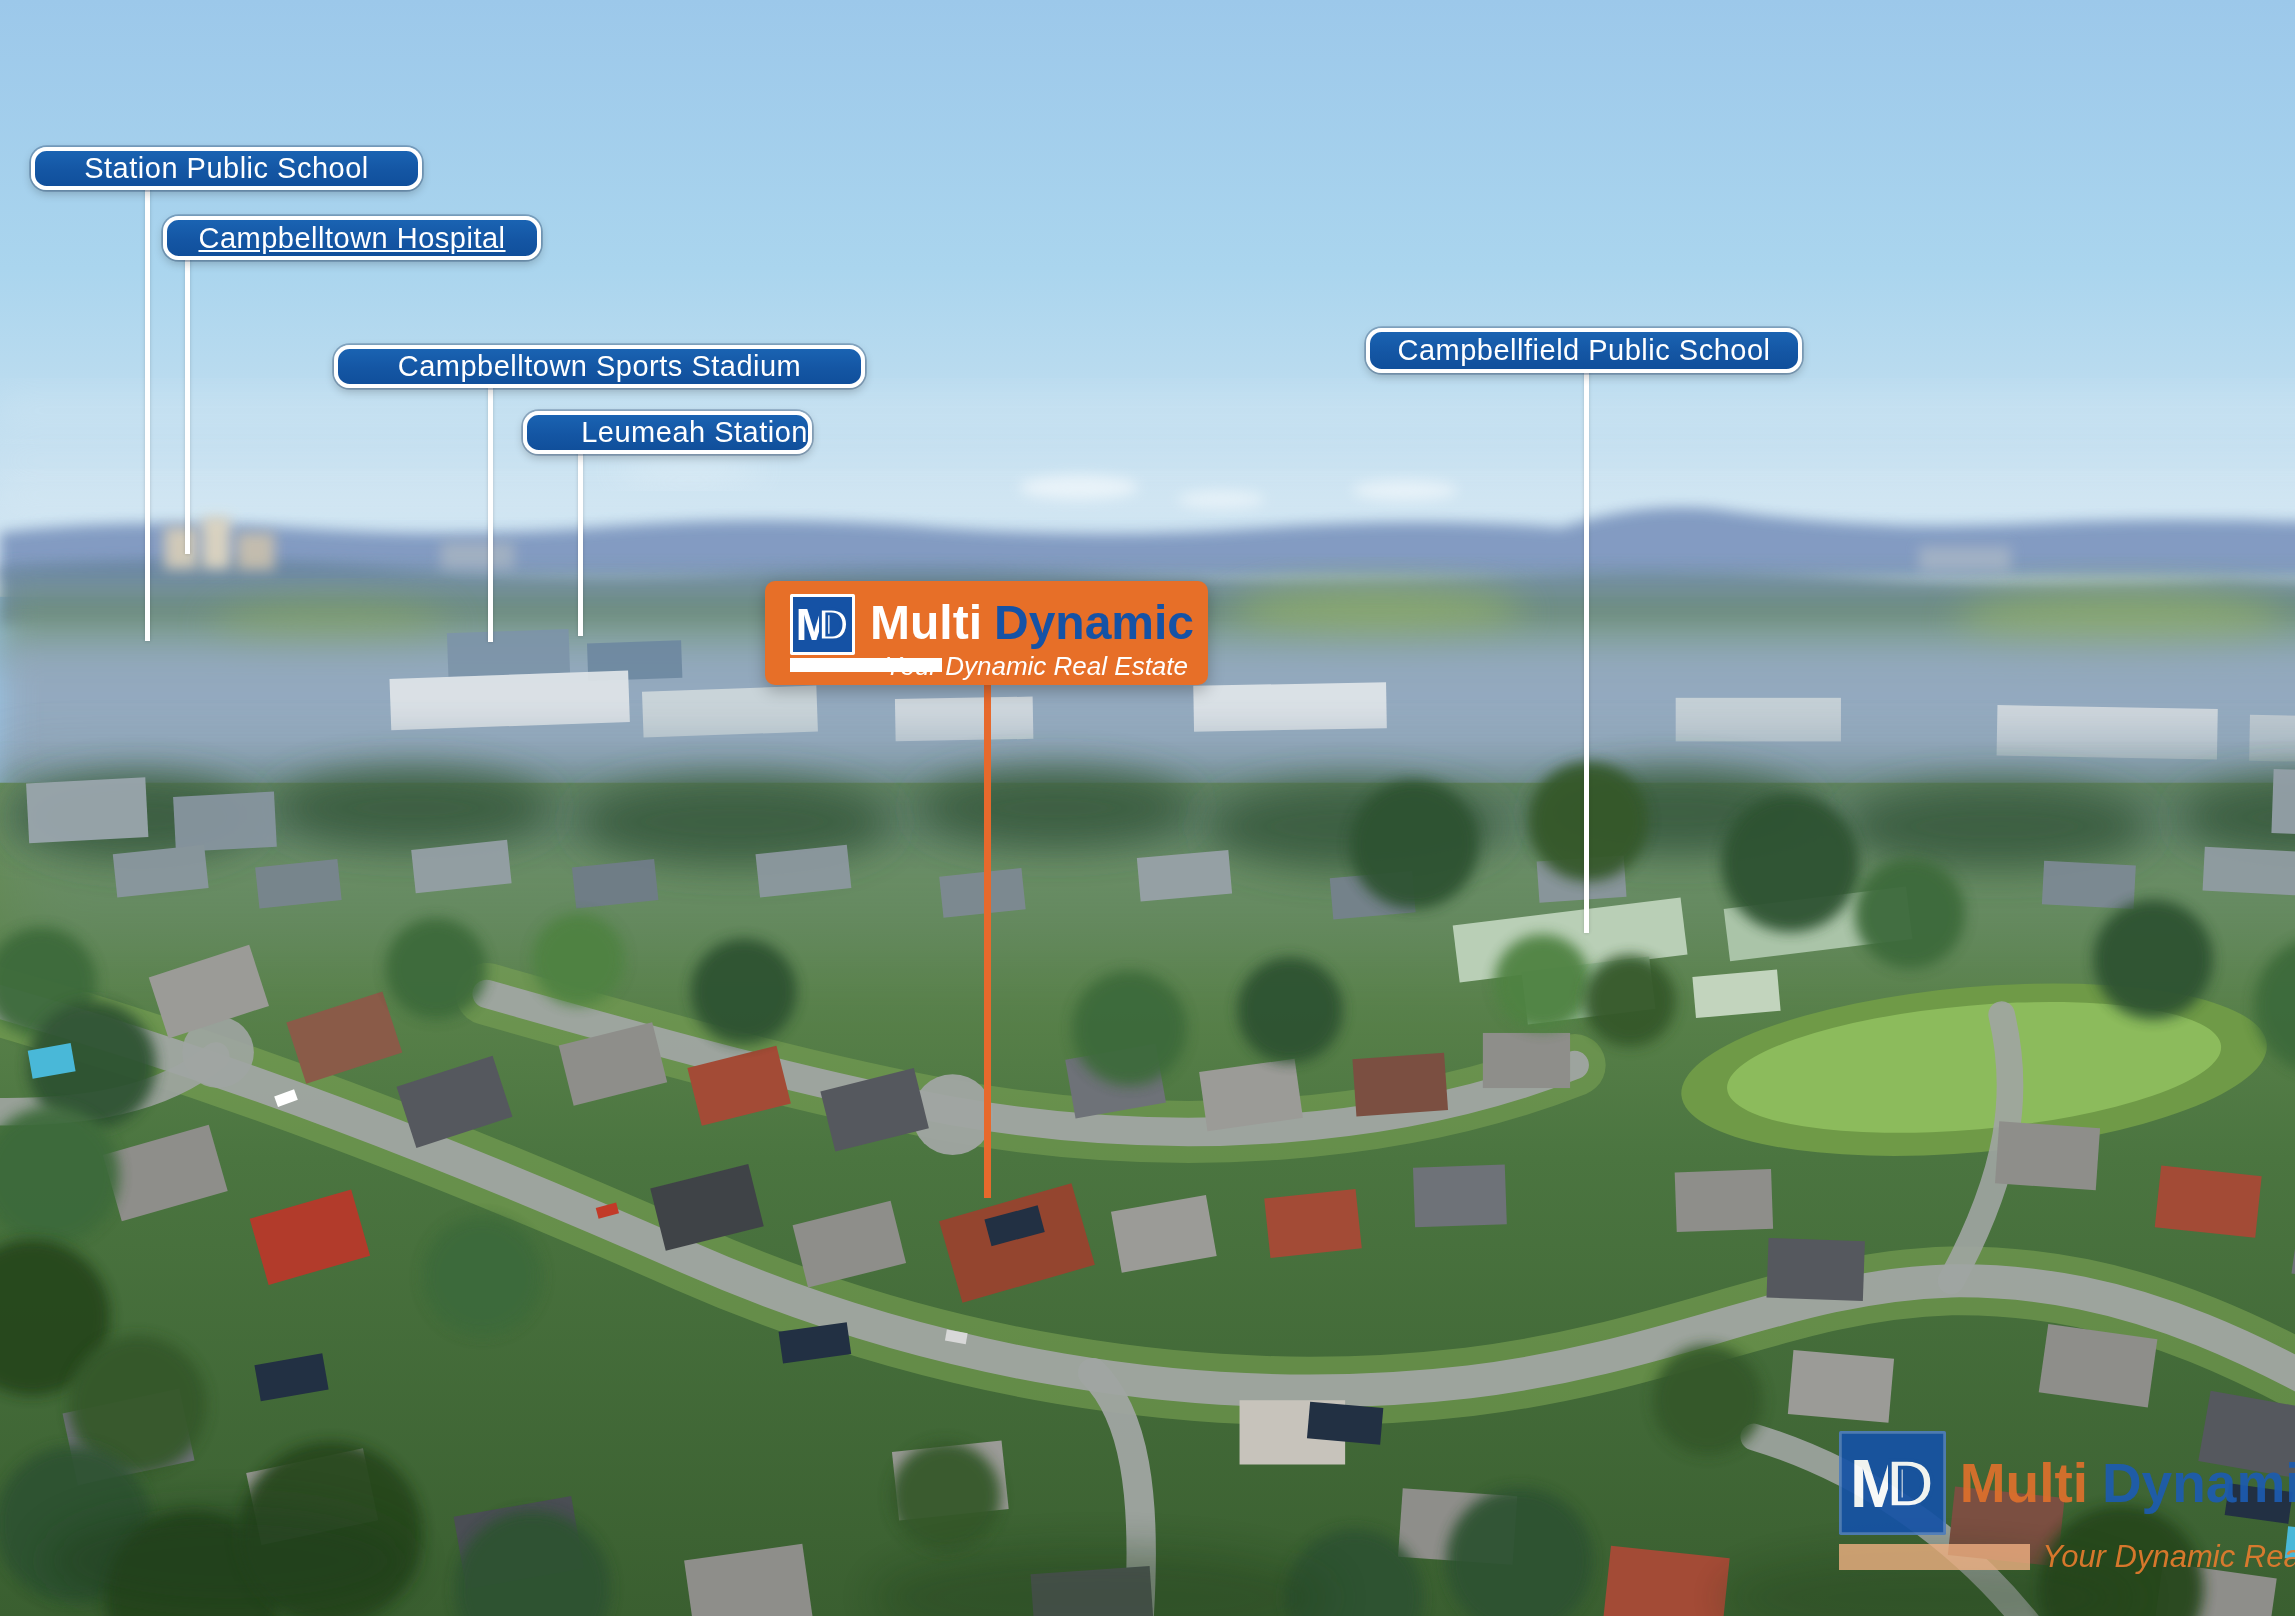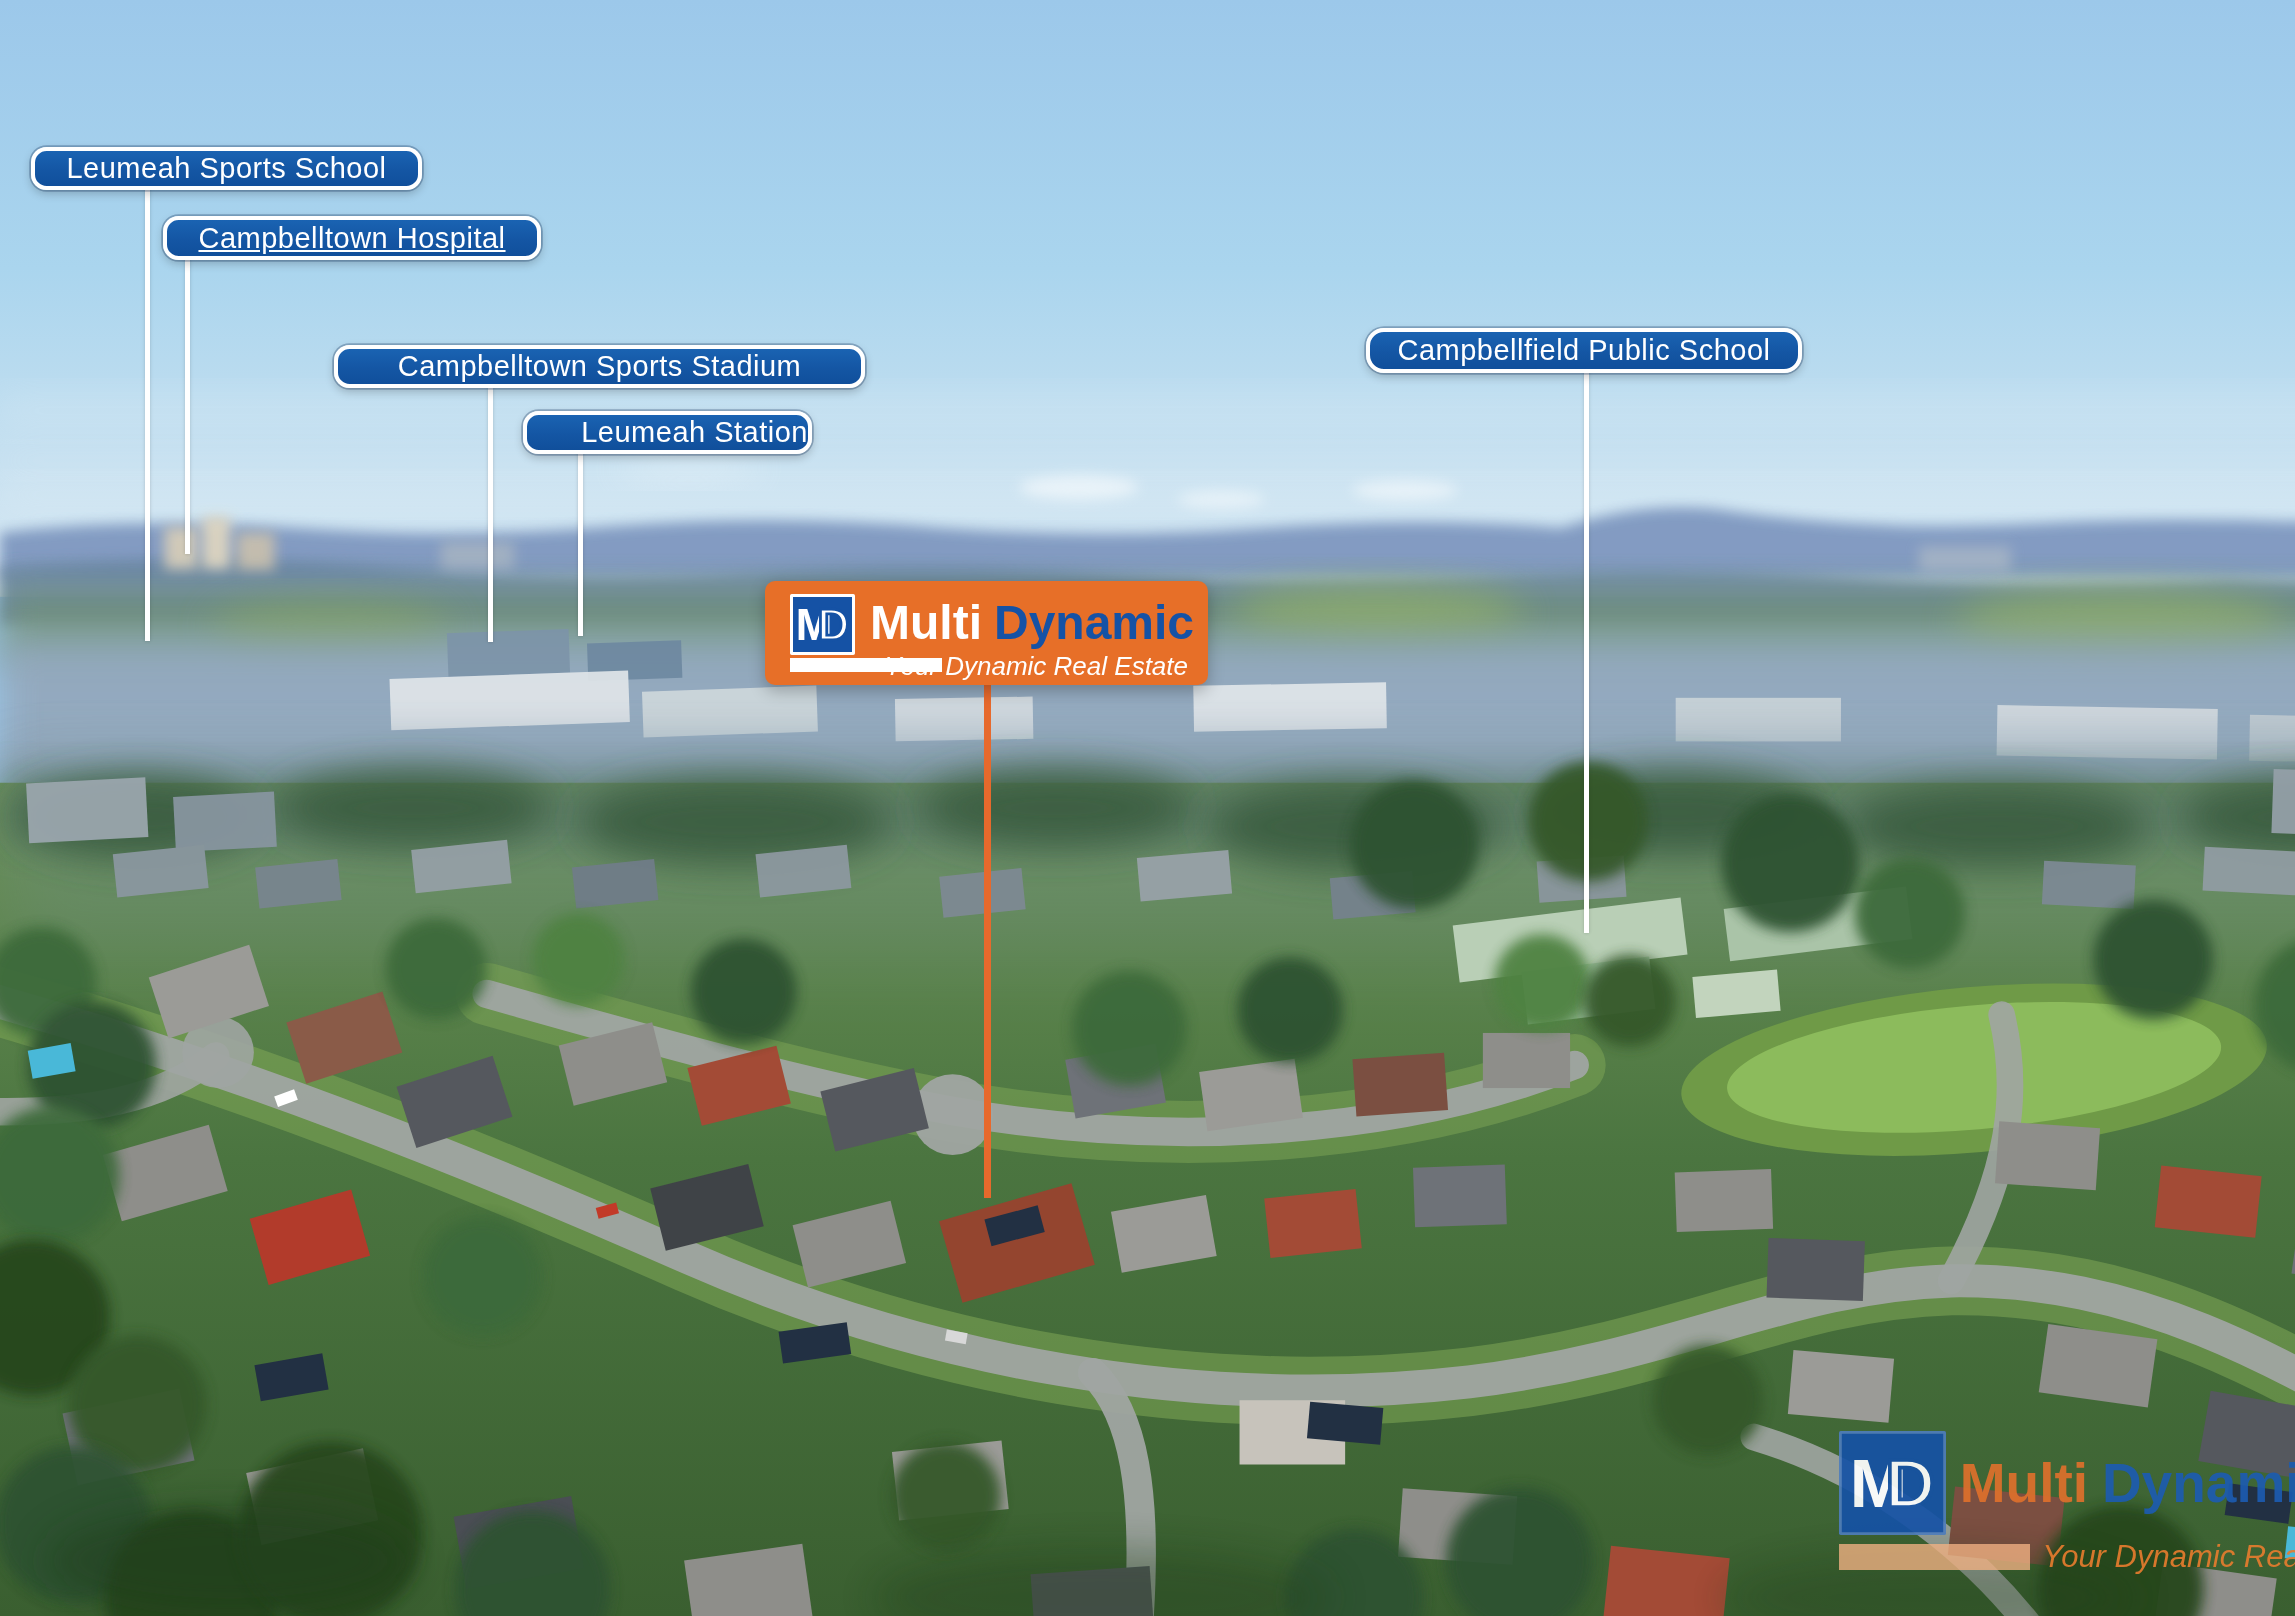--- a/index.html
+++ b/index.html
@@ -284,32 +284,32 @@
   </svg>
 
   <div class="leader" style="left:145px;top:187px;height:454px;"></div>
   <div class="leader" style="left:185px;top:257px;height:297px;"></div>
   <div class="leader" style="left:488px;top:386px;height:256px;"></div>
   <div class="leader" style="left:578px;top:452px;height:184px;"></div>
   <div class="leader" style="left:1584px;top:370px;height:563px;"></div>
   <div class="property-line" style="left:984px;top:682px;height:516px;"></div>
 
   <div class="map-label" style="left:31px;top:147px;width:391px;height:43px;">
-    <span>Leumeah Sports School</span>
+    <span>Station Public School</span>
   </div>
   <div class="map-label" style="left:163px;top:216px;width:378px;height:44px;text-decoration:underline;">
     <span>Campbelltown Hospital</span>
   </div>
   <div class="map-label" style="left:334px;top:345px;width:531px;height:43px;">
     <span>Campbelltown Sports Stadium</span>
   </div>
   <div class="map-label" style="left:523px;top:411px;width:289px;height:43px;justify-content:flex-end;">
     <span>Leumeah Station</span>
   </div>
-  <div class="map-label" style="left:1366px;top:328px;width:436px;height:45px;border-radius:18px;">
+  <div class="map-label" style="left:1366px;top:328px;width:436px;height:45px;">
     <span>Campbellfield Public School</span>
   </div>
 
   <div class="banner">
     <div class="mdbox">
       <span class="m">M</span>
         <span class="d">D</span>
     </div>
     <div class="brand">
       <span class="w">Multi</span>

